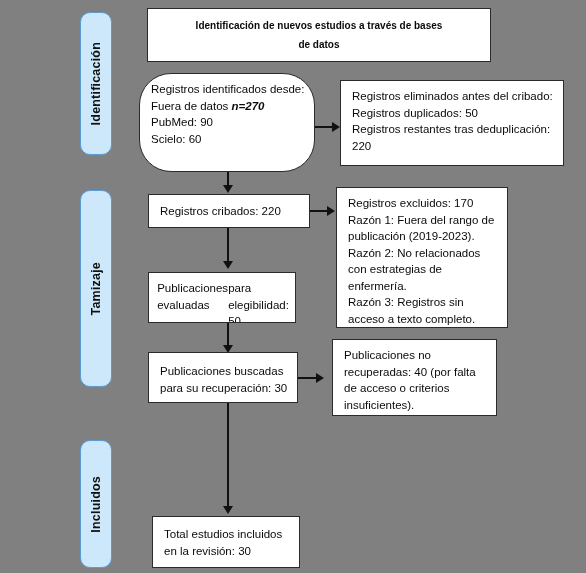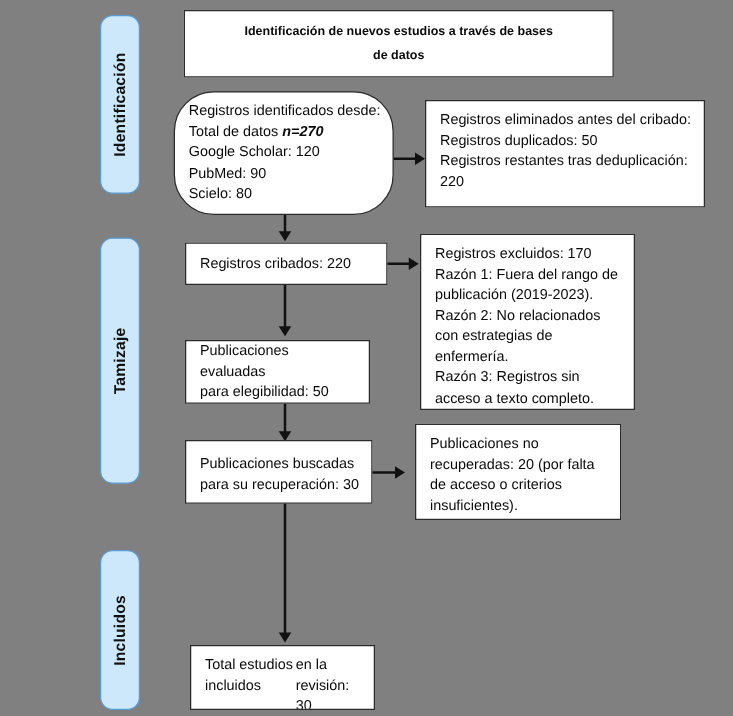--- a/index.html
+++ b/index.html
@@ -119,24 +119,23 @@
 
   <div class="node title-node" style="left:147px; top:8px; width:344px; height:54px;">
     <div>
       <span class="line">Identificación de nuevos estudios a través de bases</span>
       <span class="line">de datos</span>
     </div>
   </div>
 
   <div class="node" style="left:139px; top:73px; width:176px; height:99px;border-radius:32px;">
     <span class="line">Registros identificados desde:</span>
-    <span class="line"><span>Total de datos </span><em>n=270</em></span>
-    <span class="line">Google Scholar: 120</span>
+    <span class="line"><span>Fuera de datos </span><em>n=270</em></span>
     <span class="line">PubMed: 90</span>
-    <span class="line">Scielo: 80</span>
+    <span class="line">Scielo: 60</span>
   </div>
 
   <div class="node" style="left:340px; top:80px; width:224px; height:86px;">
     <span class="line">Registros eliminados antes del cribado:</span>
     <span class="line">Registros duplicados: 50</span>
     <span class="line">Registros restantes tras deduplicación:</span>
     <span class="line">220</span>
   </div>
 
   <div class="hline" style="left:315px; top:126px; width:19px;"></div>
@@ -159,44 +158,44 @@
     <span class="line">Razón 3: Registros sin</span>
     <span class="line">acceso a texto completo.</span>
   </div>
 
   <div class="hline" style="left:310px; top:210px; width:19px;"></div>
   <div class="arrow-right" style="left:327px; top:206px;"></div>
 
   <div class="vline" style="left:227px; top:228px; height:34px;"></div>
   <div class="arrow-down" style="left:223px; top:261px;"></div>
 
-  <div class="node" style="left:148px; top:272px; width:148px; height:51px; display:flex; flex-direction:column; justify-content:center;">
+  <div class="node" style="left:148px; top:272px; width:148px; height:51px; display:flex; flex-direction:row; justify-content:center;">
     <span class="line">Publicaciones evaluadas</span>
     <span class="line">para elegibilidad: 50</span>
   </div>
 
   <div class="vline" style="left:227px; top:323px; height:25px;"></div>
   <div class="arrow-down" style="left:223px; top:345px;"></div>
 
   <div class="node" style="left:148px; top:352px; width:150px; height:51px; display:flex; flex-direction:column; justify-content:flex-end;">
     <span class="line">Publicaciones buscadas</span>
     <span class="line">para su recuperación: 30</span>
   </div>
 
   <div class="node" style="left:332px; top:339px; width:165px; height:77px;">
     <span class="line">Publicaciones no</span>
-    <span class="line">recuperadas: 20 (por falta</span>
+    <span class="line">recuperadas: 40 (por falta</span>
     <span class="line">de acceso o criterios</span>
     <span class="line">insuficientes).</span>
   </div>
 
   <div class="hline" style="left:298px; top:377px; width:19px;"></div>
   <div class="arrow-right" style="left:316px; top:373px;"></div>
 
   <div class="vline" style="left:227px; top:403px; height:105px;"></div>
   <div class="arrow-down" style="left:223px; top:506px;"></div>
 
-  <div class="node" style="left:152px; top:516px; width:148px; height:52px; display:flex; flex-direction:row; justify-content:center;">
+  <div class="node" style="left:152px; top:516px; width:148px; height:52px; display:flex; flex-direction:column; justify-content:center;">
     <span class="line">Total estudios incluidos</span>
     <span class="line">en la revisión: 30</span>
   </div>
 
 </div>
 
 </body></html>

